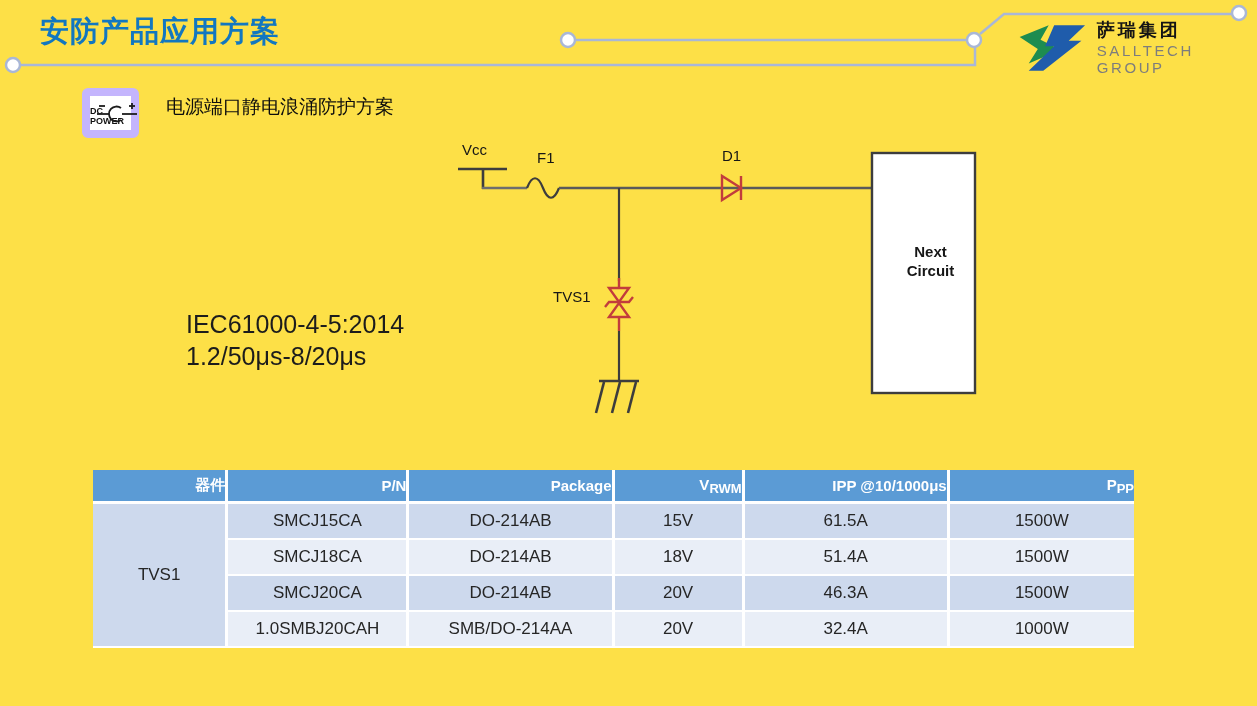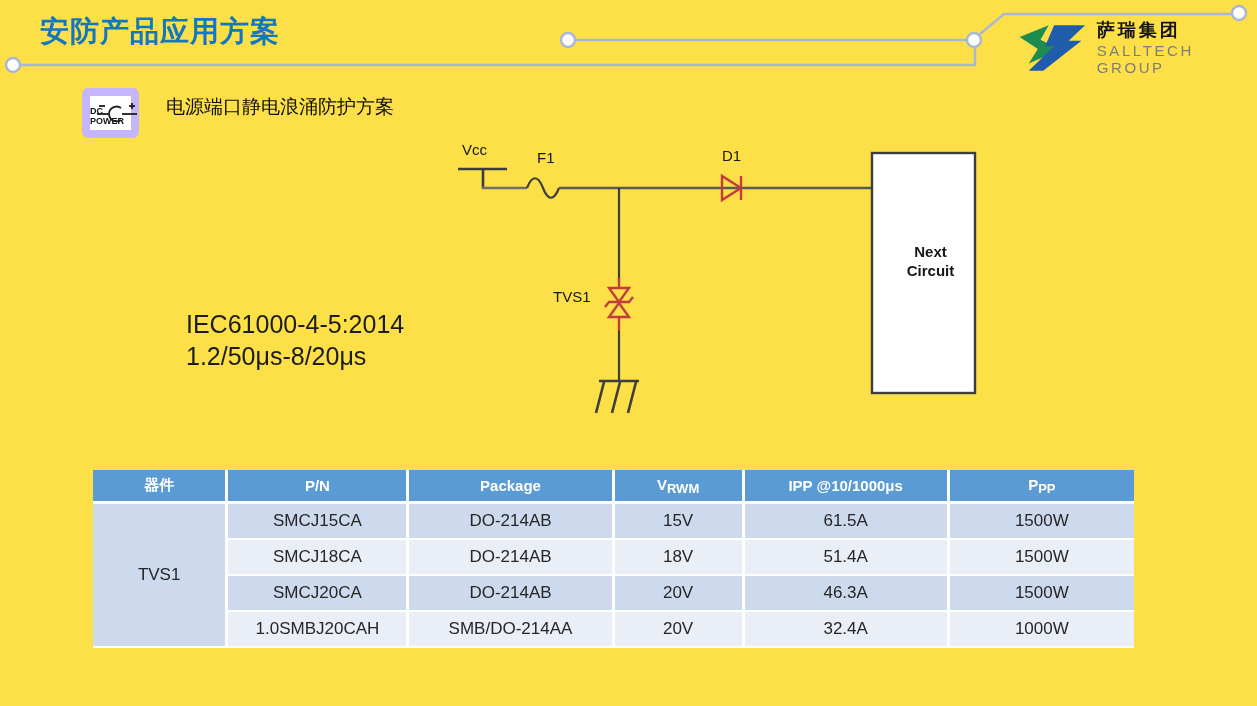--- a/index.html
+++ b/index.html
@@ -30,21 +30,21 @@
   .std-note { position:absolute; left:186px; top:265px; font-size:25px; color:#1c1c1c; line-height:1.28;margin-top:43px; }
 
   
   .c-label { position:absolute; font-size:15px; font-weight:normal; color:#161616; }
   .next-label { position:absolute; left:872px; top:243px; width:117px; text-align:center;
                 font-size:15px; font-weight:bold; color:#161616; line-height:1.25; }
 
   
   .spec-table { position:absolute; left:93px; top:470px; width:1041px; border-collapse:separate; border-spacing:0; }
   .spec-table th { background:#5b9bd5; color:#ffffff; font-weight:bold; font-size:15px;
-                   height:34px; border-right:3px solid #fff; border-bottom:3px solid #fff; }
+                   height:34px; border-right:3px solid #fff; border-bottom:3px solid #fff;text-align:right; }
   .spec-table th:last-child, .spec-table td:last-child { border-right:none; }
   .spec-table td { text-align:center; font-size:17px; color:#262626; height:36px;
                    border-right:3px solid #fff; border-bottom:2px solid #fff;margin-left:32px; }
   .spec-table tr.dark td { background:#cdd9ed; }
   .spec-table tr.light td { background:#e9eef7; }
   .spec-table td.device { background:#cdd9ed; font-size:17px; }
   sub.hdr { font-size:13px; vertical-align:-3px; letter-spacing:0; }
 </style>
 </head>
 <body>

